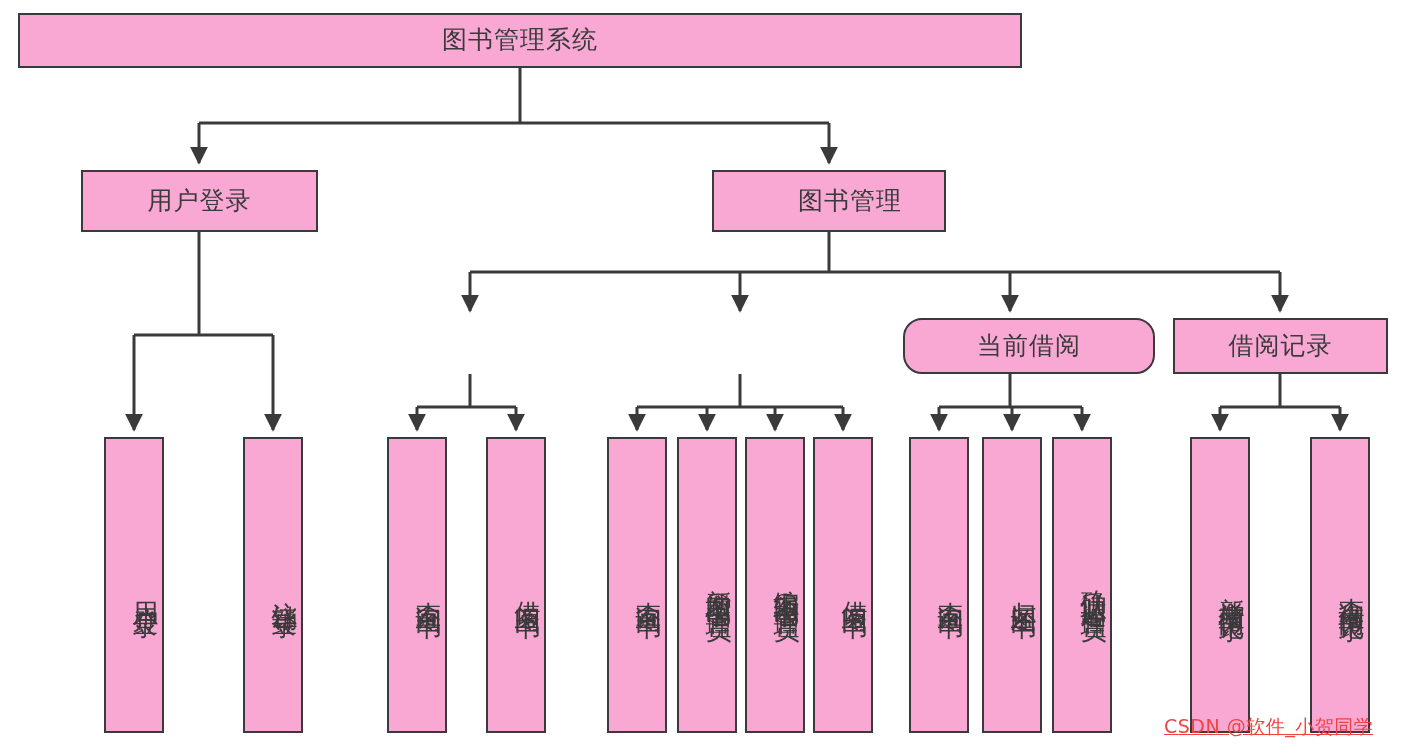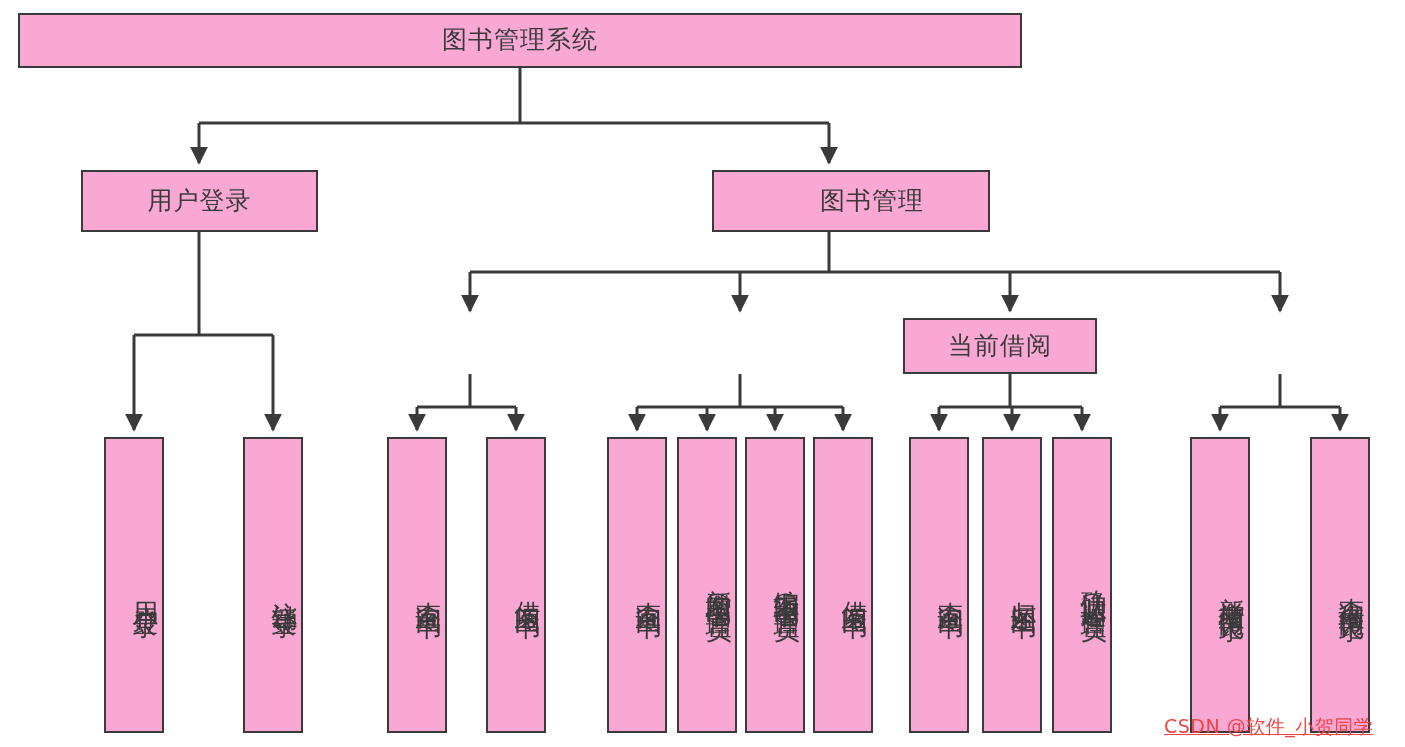--- a/index.html
+++ b/index.html
@@ -126,26 +126,29 @@
     </g>
   </svg>
 
   <div class="node node-h" style="left:18px; top:13px; width:1004px; height:55px;">
     <span>图书管理系统</span>
   </div>
 
   <div class="node node-h" style="left:81px; top:170px; width:237px; height:62px;">
     <span>用户登录</span>
   </div>
-  <div class="node node-h" style="left:712px; top:170px; width:278px; height:62px;padding-left:42px;">
+  <div class="node node-h" style="left:712px; top:170px; width:234px; height:62px;padding-left:42px;">
     <span>图书管理</span>
   </div>
 
-  <div class="node node-h" style="left:903px; top:318px; width:194px; height:56px;">
+  <div class="node node-h" style="left:903px; top:318px; width:252px; height:56px;border-radius:19px;">
     <span>当前借阅</span>
+  </div>
+  <div class="node node-h" style="left:1173px; top:318px; width:215px; height:56px;">
+    <span>借阅记录</span>
   </div>
 
   <div class="node node-v" style="left:104px; top:437px; width:60px; height:296px;">
     <span>用户登录</span>
   </div>
   <div class="node node-v" style="left:243px; top:437px; width:60px; height:296px;">
     <span>注销登录</span>
   </div>
   <div class="node node-v" style="left:387px; top:437px; width:60px; height:296px;">
     <span>查询图书</span>

